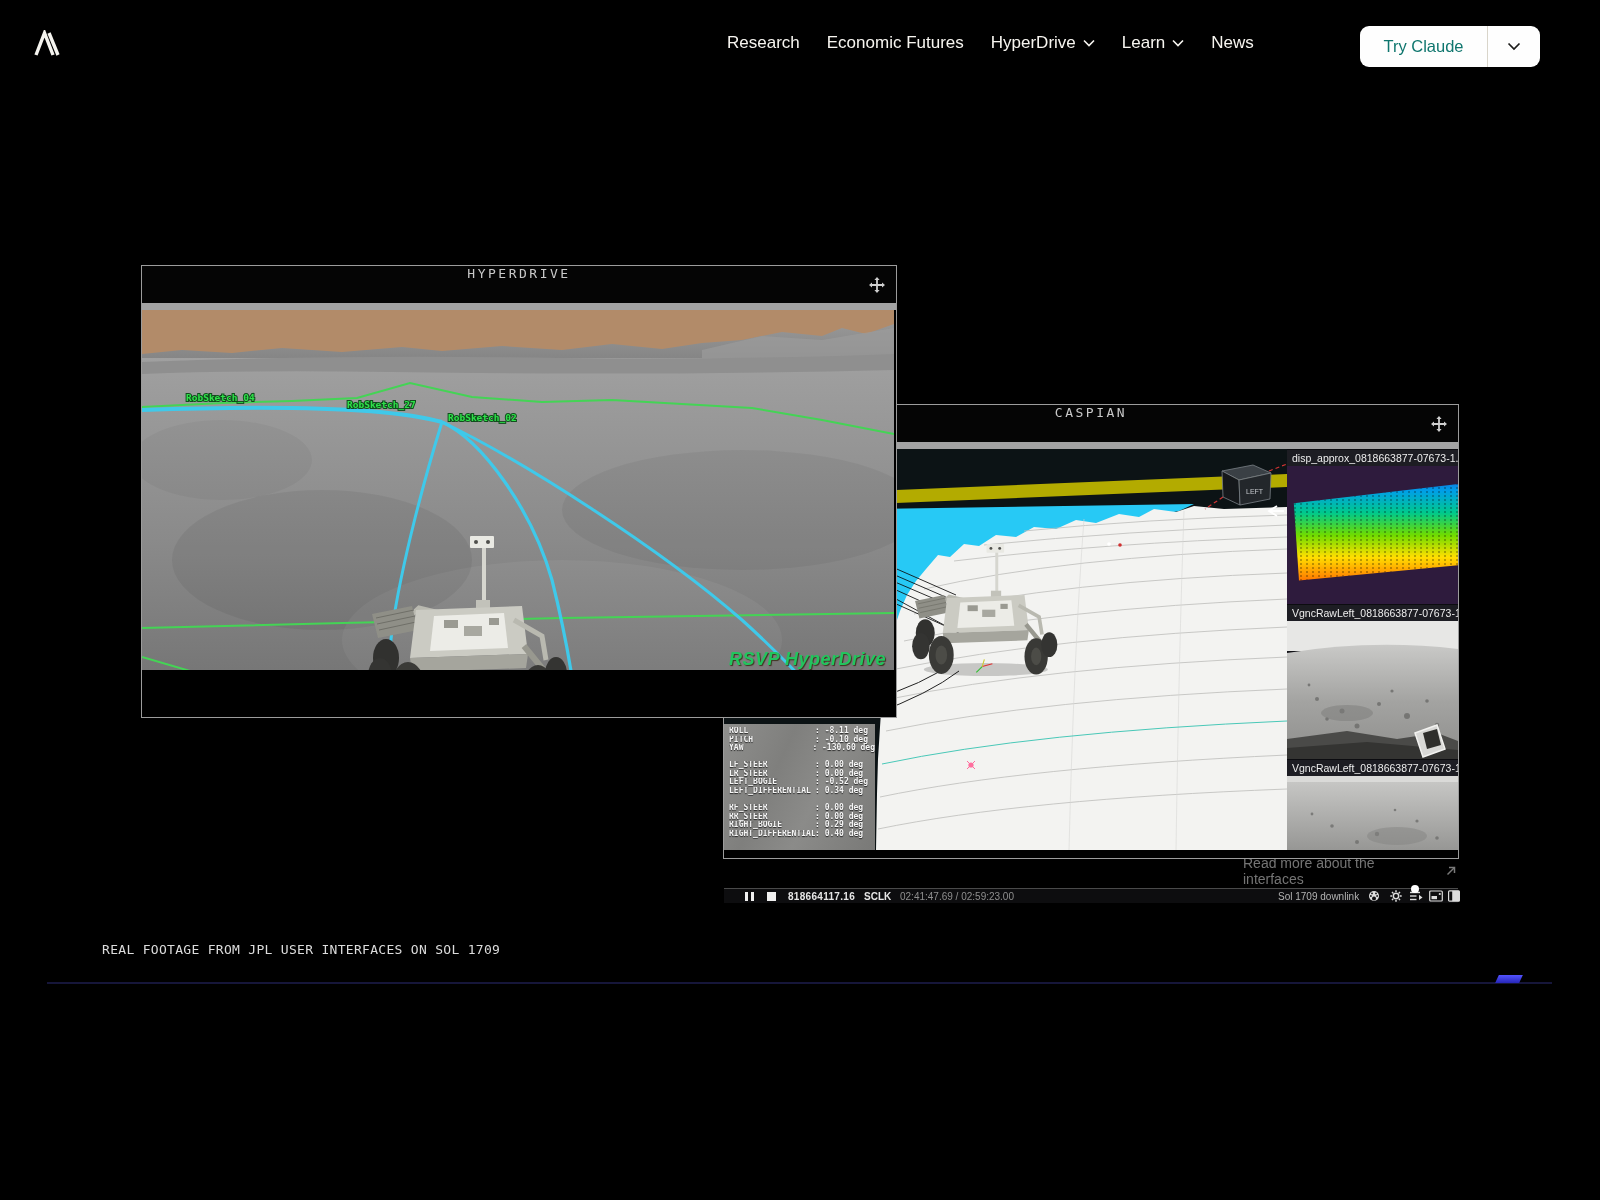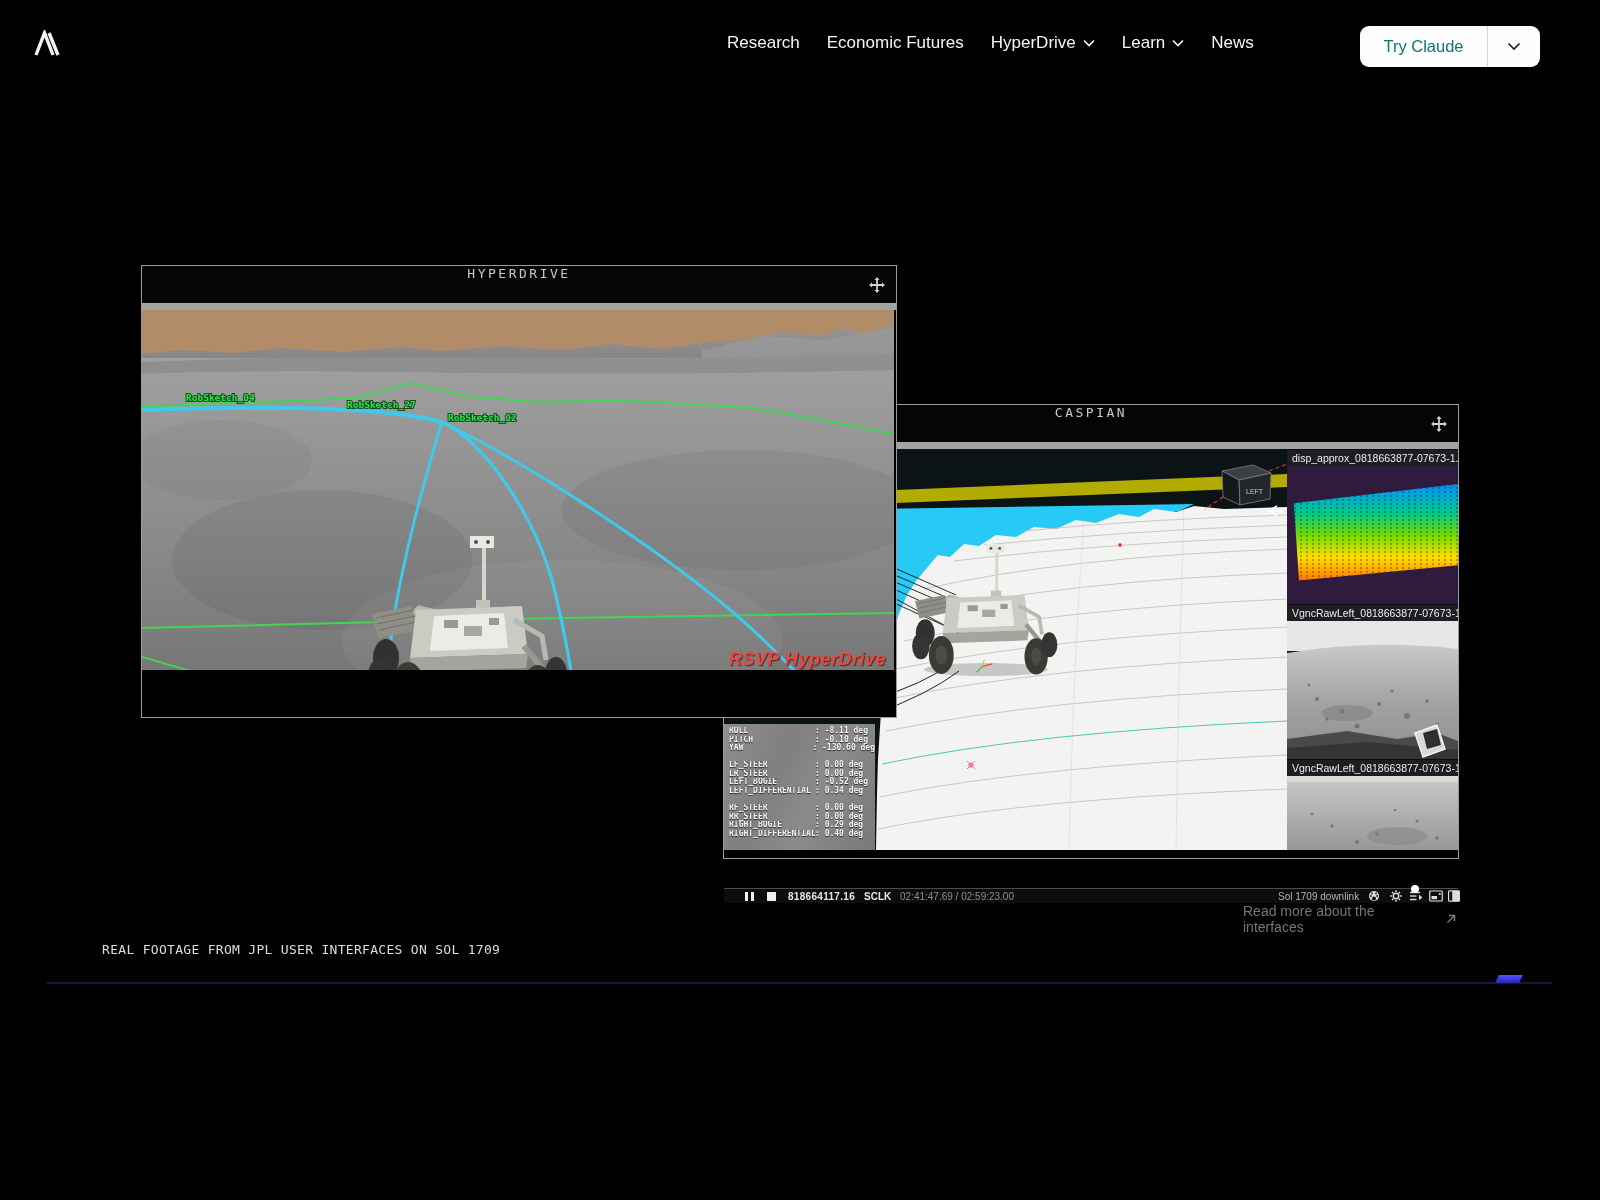--- a/index.html
+++ b/index.html
@@ -22,21 +22,21 @@
             display:flex;align-items:flex-start;justify-content:center;}
   .titlebar .title{color:#c9c9c9;font-family:"DejaVu Sans Mono",monospace;font-size:13px;letter-spacing:2.5px;}
   .drag-handle{position:absolute;right:11px;top:50%;transform:translateY(-50%);cursor:move;line-height:0;}
   .win-content{position:relative;overflow:hidden;}
   .hd-content{height:360px;}
   .cs-content{height:401px;display:flex;}
   .cs-main{position:relative;width:563px;height:401px;background:#0c1315;overflow:hidden;}
   .cs-sidebar{position:relative;width:171px;height:401px;background:#131318;overflow:hidden;}
   
   .watermark{position:absolute;right:10px;bottom:0px;font-size:18px;font-weight:bold;font-style:italic;
-             color:#ef4444;text-shadow:1px 1px 1px rgba(50,40,15,.85);letter-spacing:.5px;}
+             color:#22c55e;text-shadow:1px 1px 1px rgba(50,40,15,.85);letter-spacing:.5px;}
   
   .telemetry{position:absolute;left:0;top:275px;width:151px;height:126px;
     background:linear-gradient(115deg,#8f8f8d 0%,#7f7f7d 35%,#8b8b89 60%,#797977 100%);
     padding:3px 0 0 5px;box-sizing:border-box;font-family:"DejaVu Sans Mono",monospace;font-size:8px;
     font-weight:bold;color:#f6f6f6;text-shadow:0 1px 1px rgba(30,30,30,.9);}
   .t-row{display:flex;height:8.7px;line-height:8.7px;white-space:nowrap;}
   .t-label{width:86px;overflow:hidden;}
   .t-value::before{content:": ";}
   .t-gap{height:8px;}
   
@@ -57,21 +57,21 @@
              font-size:10px;color:#e6e6e6;margin-top:38px;}
   .tp{position:absolute;top:0;height:14px;display:flex;align-items:center;}
   .tp-count{font-weight:bold;letter-spacing:.3px;}
   .tp-sclk{font-weight:bold;}
   .tp-time{color:#8f8f8f;}
   .tp-downlink{color:#b3b3b3;}
   .scrub-dot{position:absolute;left:687px;top:-4px;width:8px;height:8px;border-radius:50%;background:#fff;z-index:3;}
   
   .caption{position:absolute;left:102px;top:942px;color:#dcdcdc;font-family:"DejaVu Sans Mono",monospace;
            font-size:13px;letter-spacing:.3px;}
-  .readmore{position:absolute;top:903px;left:1243px;width:214px;display:flex;align-items:center;gap:7px;
+  .readmore{position:absolute;top:855px;left:1243px;width:214px;display:flex;align-items:center;gap:7px;
             color:#757575;font-size:14px;cursor:pointer;justify-content:flex-end;}
   .deco-line{position:absolute;left:47px;top:982px;width:1505px;height:2px;background:#16163a;}
   .deco-glitch{position:absolute;left:1497px;top:975px;width:24px;height:8px;
                background:linear-gradient(180deg,#5353ff,#2626b8);transform:skewX(-25deg);}
   svg{display:block;}
 </style>
 </head>
 <body>
 
 <div class="stage">

